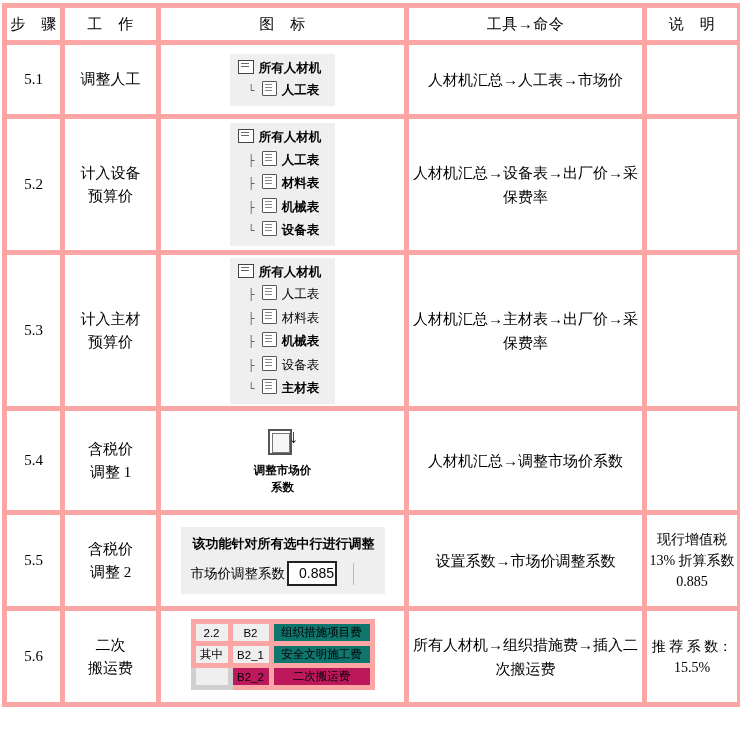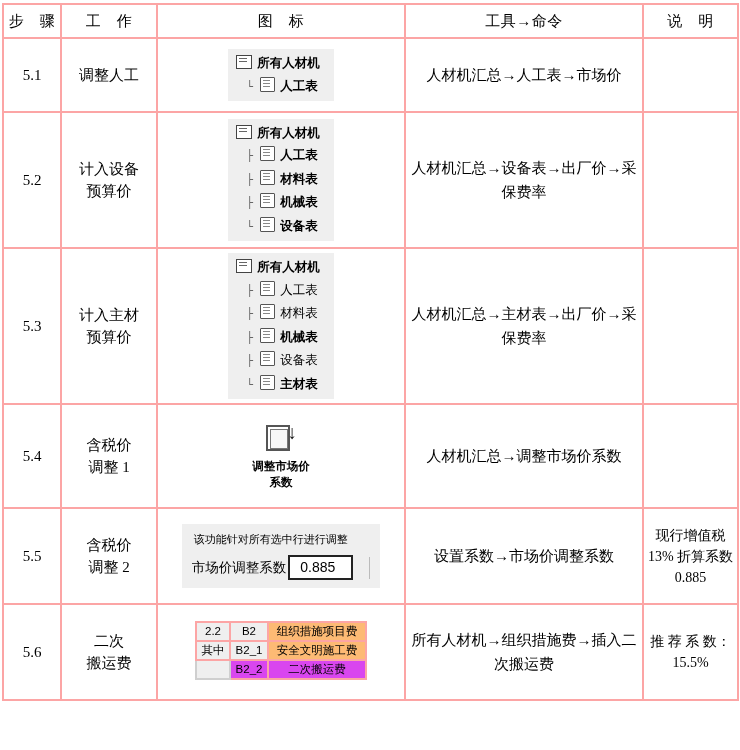--- a/index.html
+++ b/index.html
@@ -14,21 +14,21 @@
     color: #000;
     overflow: hidden;
   }
   table.doc-table {
     border-collapse: collapse;
     width: 737px;
     margin: 3px 0 0 2px;
     table-layout: fixed;
   }
   table.doc-table td, table.doc-table th {
-    border: 2px solid #fca5a5;
+    border: 5px solid #fca5a5;
     vertical-align: middle;
     text-align: center;
     font-weight: normal;
     padding: 0;
   }
   
   col.c-step  { width: 58px; }
   col.c-work  { width: 96px; }
   col.c-icon  { width: 248px; }
   col.c-cmd   { width: 238px; }
@@ -188,39 +188,39 @@
 
   
   .coef-box {
     display: inline-block;
     background: #efefef;
     padding: 6px 10px 8px 10px;
     text-align: left;
     font-family: "Liberation Sans", "DejaVu Sans", sans-serif;
   }
   .coef-box .line1 {
-    font-size: 11px;
-    font-weight: normal;
+    font-size: 13px;
+    font-weight: bold;
     white-space: nowrap;
     padding: 2px 0 8px 2px;
   }
   .coef-box .line2 {
     display: flex;
     align-items: center;
     white-space: nowrap;
   }
   .coef-box .line2 .lbl {
     font-size: 13.5px;
     font-weight: normal;
   }
   .coef-box .line2 .field {
     border: 2px solid #222;
     background: #fff;
     font-size: 14px;
-    padding: 2px 16px 3px 10px;
+    padding: 2px 1px 3px 10px;
     margin-left: 2px;
     font-family: "Liberation Sans", "DejaVu Sans", sans-serif;
   }
   .coef-box .line2 .tail {
     width: 16px;
     height: 22px;
     border-right: 1px solid #bbb;
   }
 
   
@@ -238,25 +238,25 @@
     font-weight: bold;
     background: #efefef;
     color: #000;
   }
   .mini-grid td.blank {
     background: #efefef;
     border-color: #cfcfcf;
   }
   .mini-grid td.wide {
     min-width: 96px;
-    background: #fdba74;
+    background: #0f766e;
   }
   .mini-grid td.code { min-width: 36px; }
   .mini-grid td.num  { min-width: 32px; }
-  .mini-grid td.hl   { background: #d946ef; }
+  .mini-grid td.hl   { background: #be185d; }
 </style>
 </head>
 <body>
 
 <table class="doc-table">
   <colgroup>
     <col class="c-step">
       <col class="c-work">
       <col class="c-icon">
       <col class="c-cmd">

